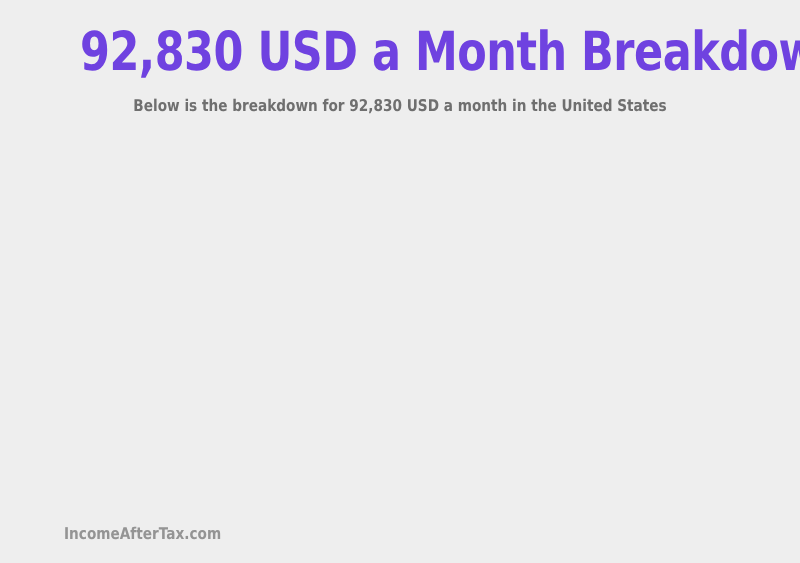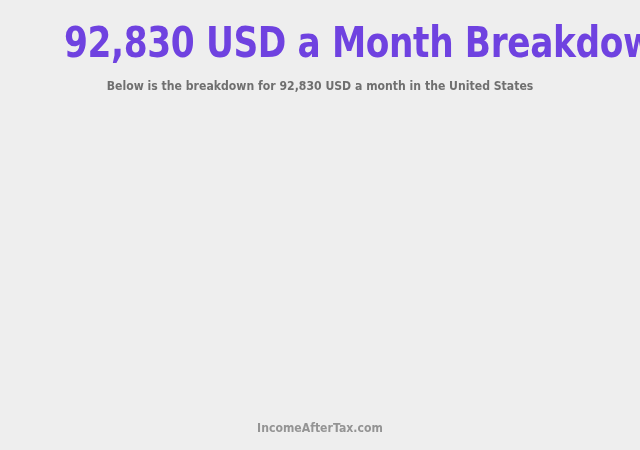--- a/index.html
+++ b/index.html
@@ -72,21 +72,20 @@
     left: 0;
     top: 0;
     width: 100%;
     height: 100%;
     background: transparent;
   }
 
   
   .footer {
     width: 100%;
-    text-align: center;
     padding-bottom: 14px;
   }
 
   .site-credit {
     margin: 0;
     font-family: "DejaVu Sans", "Liberation Sans", sans-serif;
     font-size: 13px;
     line-height: 16px;
     font-weight: bold;
     color: #949494;

